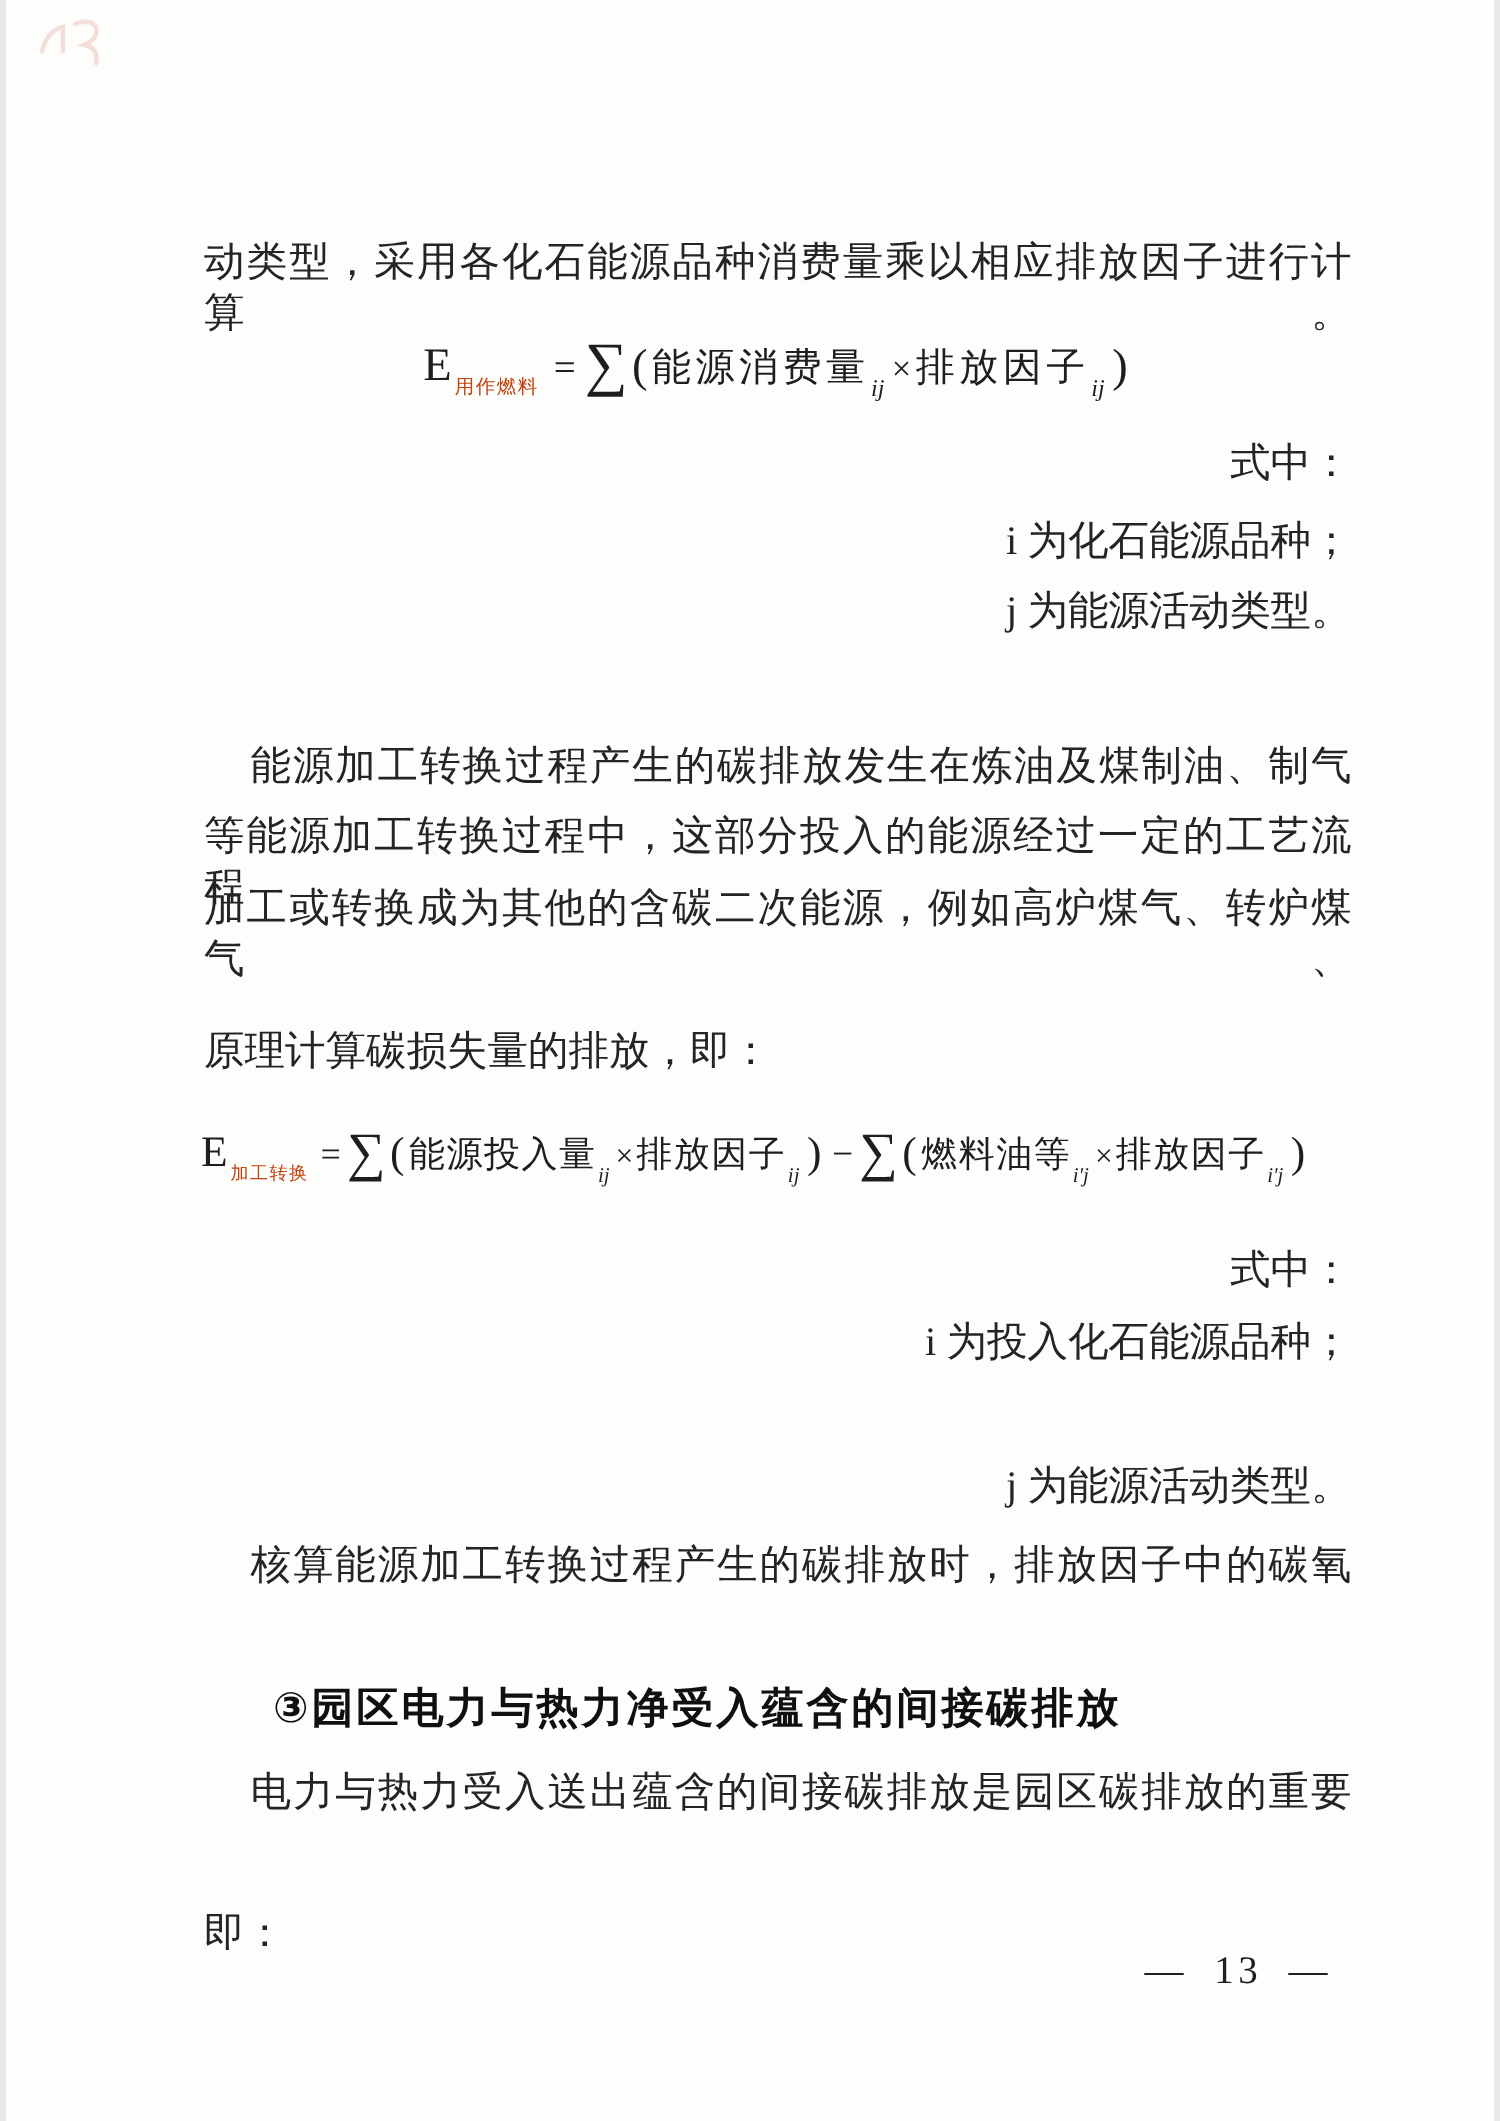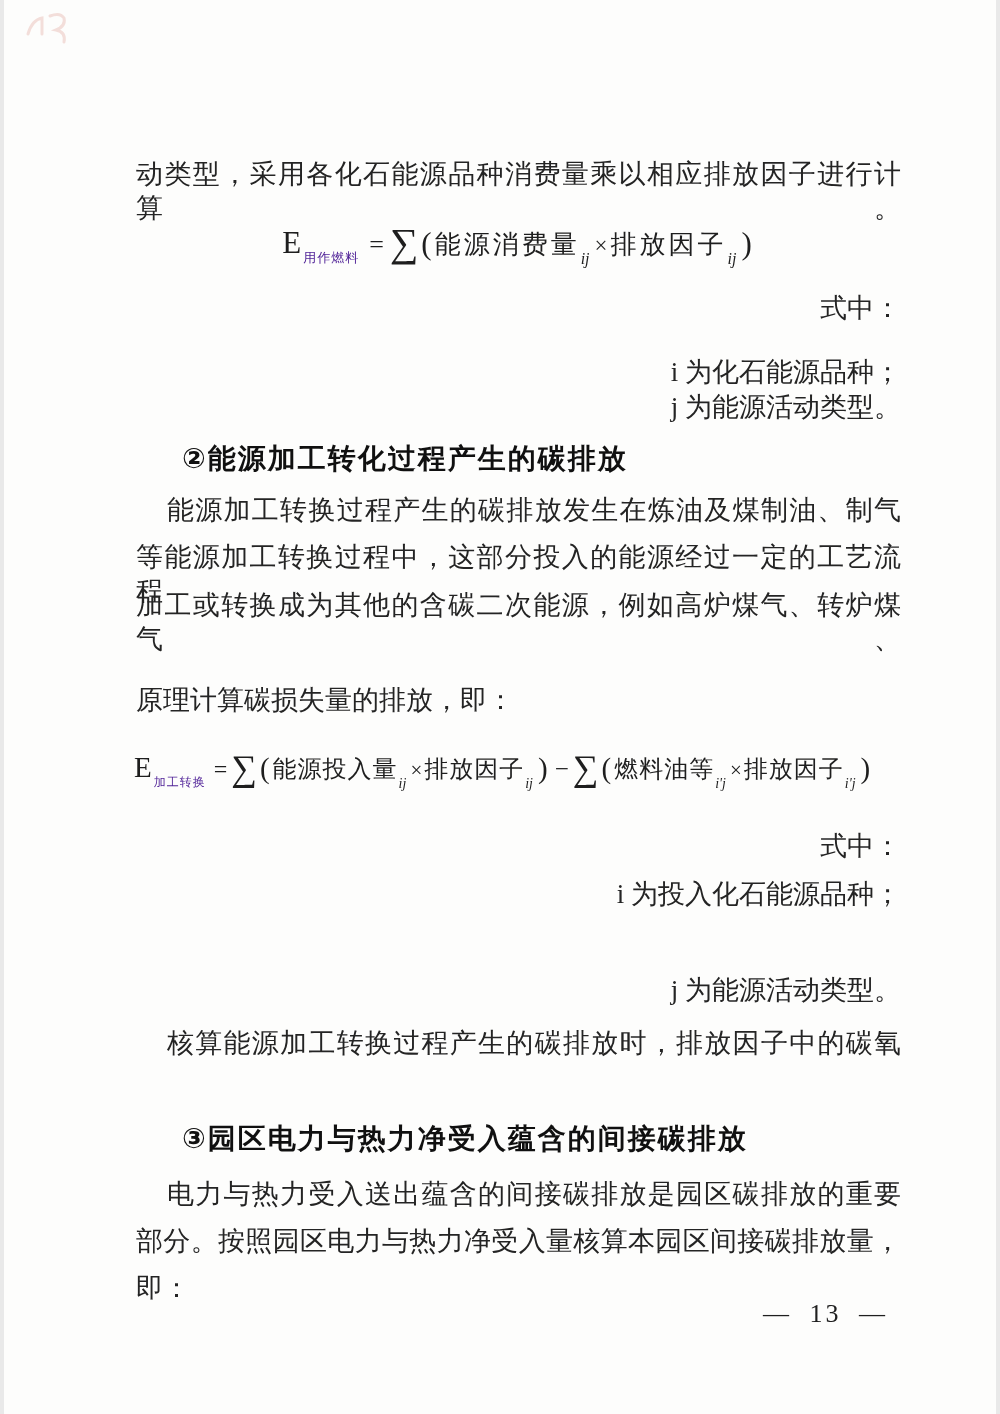--- a/index.html
+++ b/index.html
@@ -33,21 +33,21 @@
   .formula{
     position:absolute;
     display:flex;align-items:baseline;
     white-space:nowrap;color:#1e1e1e;
   }
   .f-center{left:132px;right:95px;justify-content:center;}
   .fe{font-size:31px;font-family:"Liberation Serif",serif;}
   .f2 .fe{font-size:29px;}
   .sub-cn{
     font-size:13px;display:inline-block;transform:translateY(9px);
-    letter-spacing:1px;margin:0 4px 0 2px;color:#4c1d95;text-align:center;
+    letter-spacing:1px;margin:0 4px 0 2px;color:#c2410c;text-align:center;
   }
   .f2 .sub-cn{font-size:12px;}
   .sub-it{
     font-size:16px;font-style:italic;display:inline-block;
     transform:translateY(11px);margin:0 2px 0 1px;
     font-family:"Liberation Serif",serif;
   }
   .f2 .sub-it{font-size:14px;}
   .feq{font-size:26px;margin:0 6px;}
   .f2 .feq{font-size:24px;margin:0 4px;}
@@ -87,24 +87,23 @@
     <span class="fpar">(</span>
     <span class="fterm">能源消费量</span>
       <span class="sub-it">ij</span>
     <span class="fop">×</span>
     <span class="fterm">排放因子</span>
       <span class="sub-it">ij</span>
     <span class="fpar">)</span>
   </div>
 
   <div class="line list" style="top:292px">式中：</div>
-  <div class="line list" style="top:356px">i 为化石能源品种；</div>
+  <div class="line list" style="top:344px">i 为化石能源品种；</div>
   <div class="line list" style="top:391px">j 为能源活动类型。</div>
 
-  <div class="heading" style="top:440px">②能源加工转化过程产生的碳排放</div>
 
   <div class="line just" style="top:541px">等能源加工转换过程中，这部分投入的能源经过一定的工艺流程，</div>
   <div class="line just ind" style="top:494px">能源加工转换过程产生的碳排放发生在炼油及煤制油、制气</div>
   <div class="line just" style="top:589px">加工或转换成为其他的含碳二次能源，例如高炉煤气、转炉煤气、</div>
   <div class="line" style="top:684px">原理计算碳损失量的排放，即：</div>
 
   <div class="formula f2" style="top:744px;left:130px">
     <span class="fe">E</span>
       <span class="sub-cn">加工转换</span>
     <span class="feq">=</span>
@@ -129,18 +128,17 @@
 
   <div class="line list" style="top:830px">式中：</div>
   <div class="line list" style="top:878px">i 为投入化石能源品种；</div>
   <div class="line list" style="top:974px">j 为能源活动类型。</div>
 
   <div class="line just ind" style="top:1027px">核算能源加工转换过程产生的碳排放时，排放因子中的碳氧</div>
 
   <div class="heading" style="top:1120px">③园区电力与热力净受入蕴含的间接碳排放</div>
 
   <div class="line just ind" style="top:1178px">电力与热力受入送出蕴含的间接碳排放是园区碳排放的重要</div>
-  <div class="line just" style="top:1225px">部分。按照园区电力与热力净受入量核算本园区间接碳排放量，</div>
   <div class="line" style="top:1272px">即：</div>
 
   <div class="footer">— 13 —</div>
 
 </div>
 
 </body></html>

